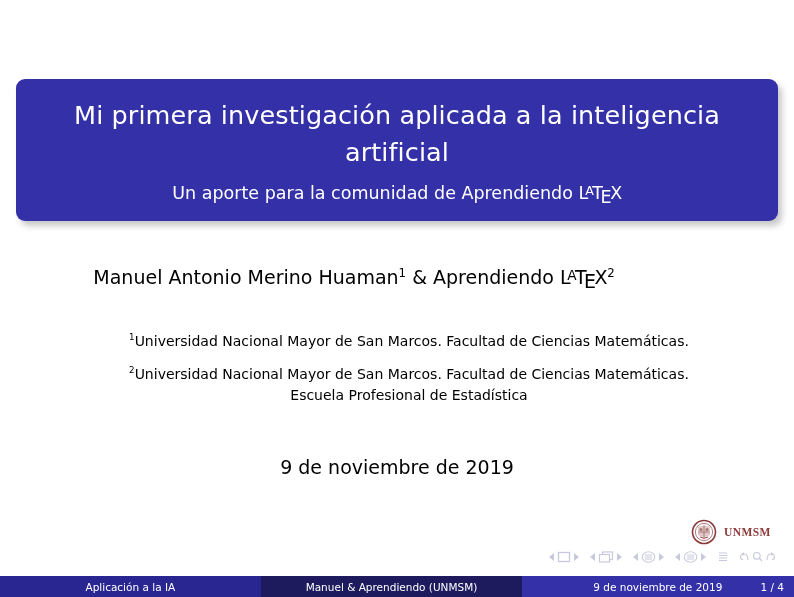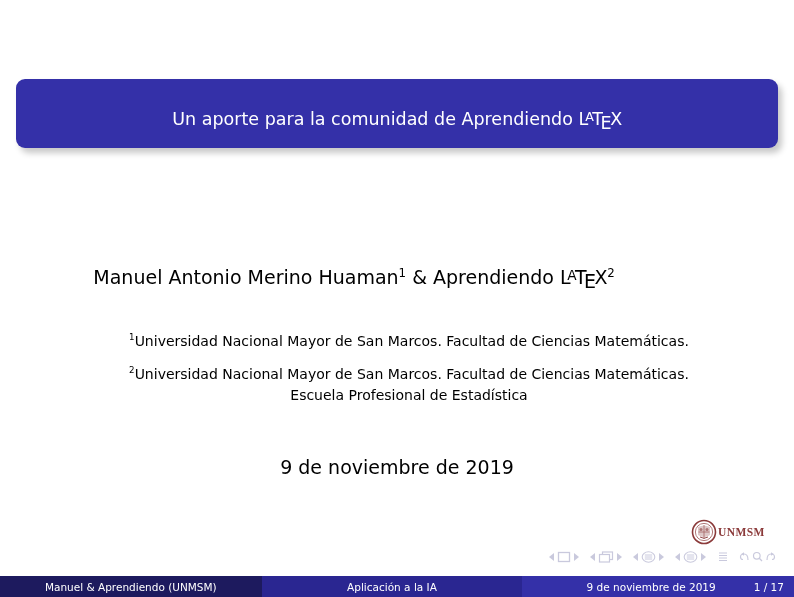--- a/index.html
+++ b/index.html
@@ -108,20 +108,21 @@
     color: #000000;
   }
 
   
   .logo {
     position: absolute;
     left: 690px;
     top: 518px;
     display: flex;
     align-items: center;
+    gap: 6px;
   }
   .logo-crest {
     width: 28px;
     height: 28px;
     position: relative;
   }
   .logo-text {
     font-family: "Liberation Serif", serif;
     font-weight: bold;
     font-size: 11.5px;
@@ -176,20 +177,24 @@
   }
 </style>
 </head>
 <body>
 
 <div class="slide">
 
   <div class="titleblock-wrap">
     <div class="titleblock">
 
+      <div class="title-main">
+        <div>Mi primera investigación aplicada a la inteligencia</div>
+        <div>artificial</div>
+      </div>
 
       <div class="title-sub">
         <span>Un aporte para la comunidad de Aprendiendo </span><span class="latex"><span>L</span><span class="a">A</span><span>T</span><span class="e">E</span><span>X</span></span>
       </div>
 
     </div>
   </div>
 
   <div class="authors">
     <span>Manuel Antonio Merino Huaman</span><sup class="fn">1</sup><span> &amp; Aprendiendo </span><span class="latex"><span>L</span><span class="a">A</span><span>T</span><span class="e">E</span><span>X</span></span><sup class="fn">2</sup>
@@ -295,21 +300,21 @@
       </svg>
       <svg width="11" height="12" viewBox="0 0 11 12">
         <path d="M2 9 Q2 3 6 3 Q9.5 3 9.5 6 Q9.5 8.5 7 8.5" fill="none" stroke="#8a8ab4" stroke-width="1.2"></path>
         <path d="M6 1.2 L8.8 3 L6 4.8 Z" fill="#8a8ab4"></path>
       </svg>
     </span>
 
   </div>
 
   <div class="footer">
+    <div class="foot-seg foot-b">Aplicación a la IA</div>
     <div class="foot-seg foot-a">Manuel &amp; Aprendiendo  (UNMSM)</div>
-    <div class="foot-seg foot-b">Aplicación a la IA</div>
     <div class="foot-seg foot-c">
       <span>9 de noviembre de 2019</span>
-      <span>1 / 17</span>
+      <span>1 / 4</span>
     </div>
   </div>
 
 </div>
 
 </body></html>

